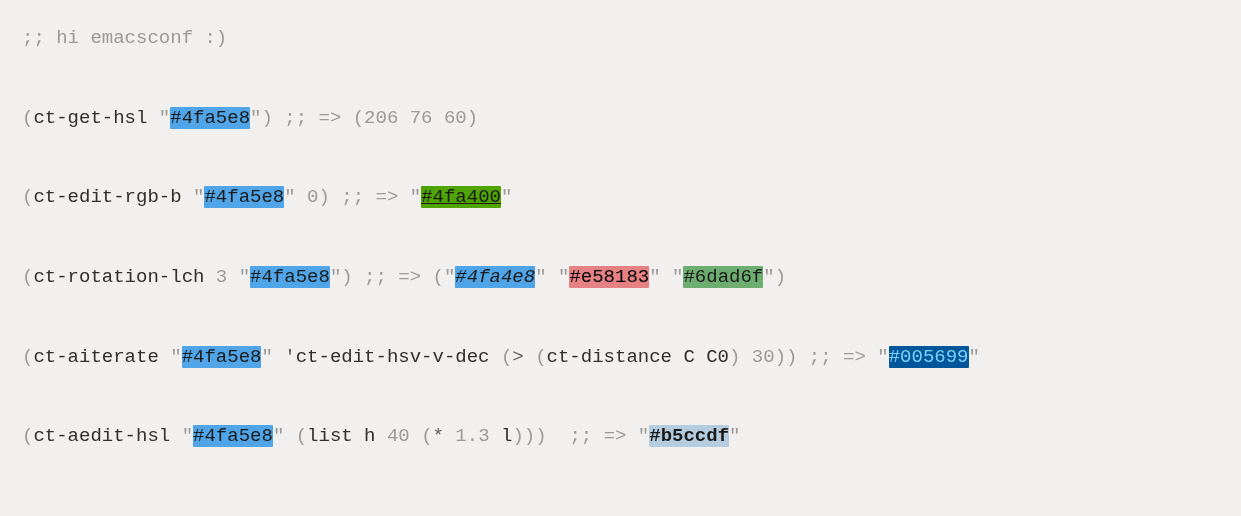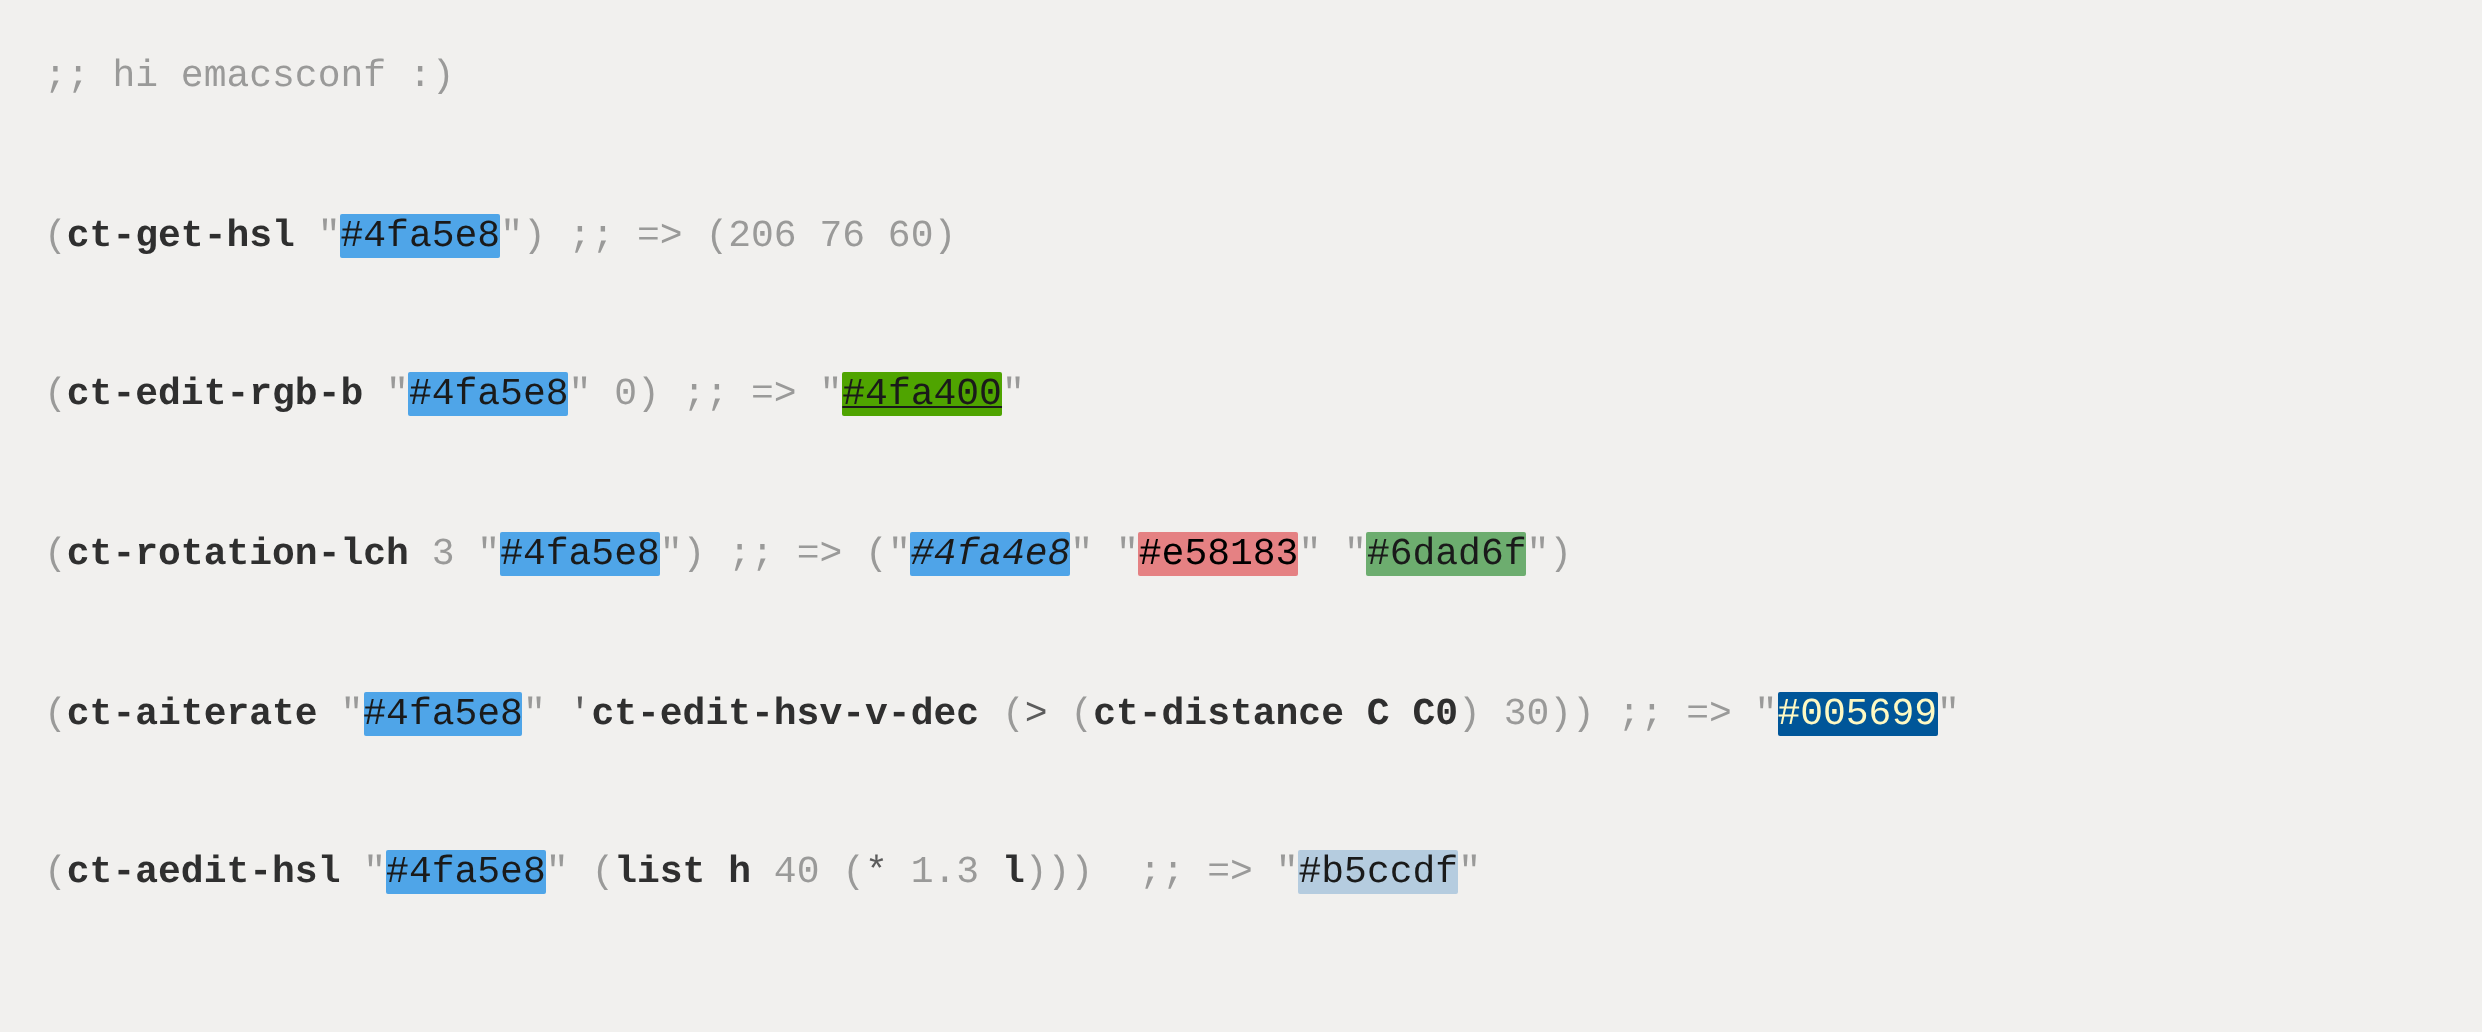--- a/index.html
+++ b/index.html
@@ -25,42 +25,42 @@
       margin-bottom: 0;
     }
     .comment {
       color: #9a9a99;
     }
     .paren {
       color: #9a9a99;
     }
     .fn {
       color: #2f2f2f;
-      font-weight: 700;
+      font-weight: 400;
     }
     .quote {
       color: #9a9a99;
     }
     .num {
       color: #9a9a99;
     }
     .op {
       color: #5c5c5c;
     }
     .swatch {
       padding: 0 0;
       border-radius: 1px;
     }
     .sw-blue-dark { background: #4fa5e8; color: #1a1a1a; }
     .sw-green-dark { background: #4fa400; color: #1a1a1a; text-decoration: underline; }
     .sw-4fa4e8 { background: #4fa4e8; color: #1a1a1a; font-style: italic; }
     .sw-e58183 { background: #e58183; color: #000000; }
     .sw-6dad6f { background: #6dad6f; color: #1a1a1a; margin-top: 37px; }
-    .sw-005699 { background: #005699; color: #fef9c3; }
-    .sw-b5ccdf { background: #b5ccdf; color: #1a1a1a; }
+    .sw-005699 { background: #005699; color: #7dd3fc; }
+    .sw-b5ccdf { background: #b5ccdf; color: #1a1a1a; font-weight: bold; }
   </style>
 </head>
 <body>
 
 <div class="code-block">
 
   <div class="line"><span class="comment">;; hi emacsconf :)</span></div>
 
   <div class="line"><span class="paren">(</span><span class="fn">ct-get-hsl</span><span> </span><span class="quote">"</span><span class="swatch sw-blue-dark">#4fa5e8</span><span class="quote">"</span><span class="paren">)</span><span> </span><span class="comment">;; =&gt; (206 76 60)</span></div>
 

